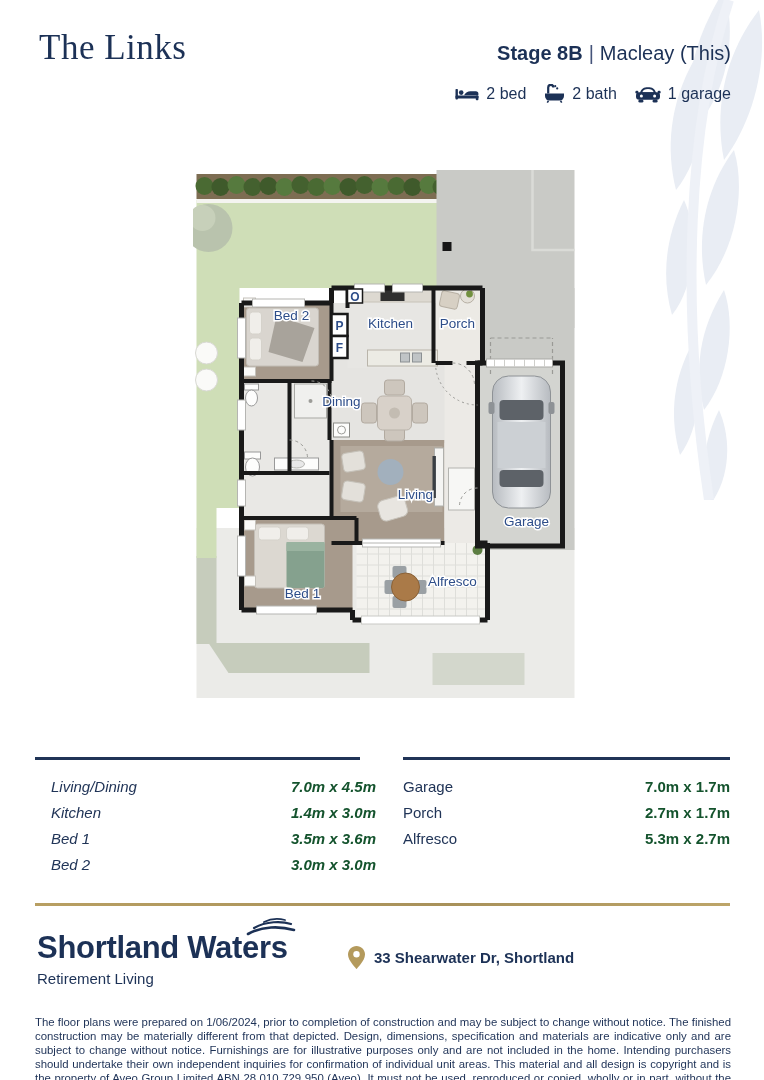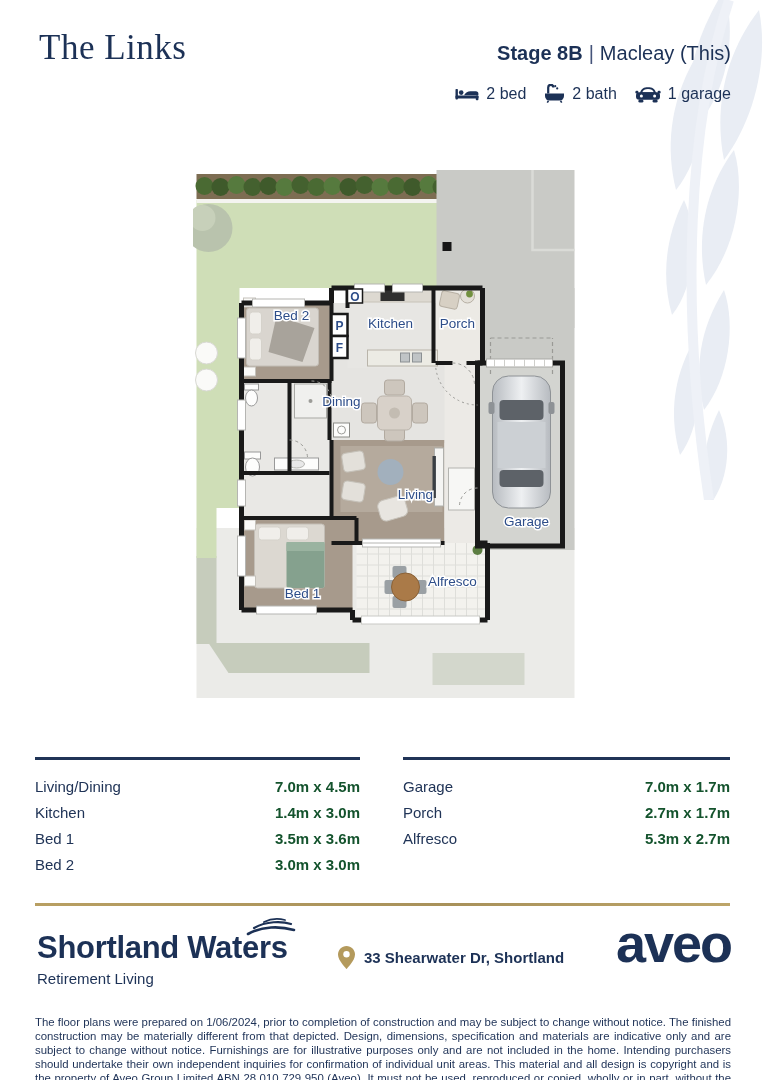--- a/index.html
+++ b/index.html
@@ -20,33 +20,33 @@
   .plan text{font-family:"Liberation Sans",sans-serif;}
   .room-label{font-size:13.5px;fill:#2d4d89;paint-order:stroke;stroke:#ffffff;stroke-width:3px;
               font-weight:400;text-anchor:middle;}
   .marker-label{font-size:12px;fill:#2d4d89;font-weight:bold;text-anchor:middle;
                 paint-order:stroke;stroke:#fff;stroke-width:2px;}
   
   .rule-navy{position:absolute;height:2.5px;background:#203457;top:757px;}
   .rule-navy.l{left:35px;width:325px;}
   .rule-navy.r{left:403px;width:327px;}
   .dim-table{position:absolute;top:778px;font-size:15px;}
-  .dim-table.l{left:35px;width:325px;}
+  .dim-table.l{left:51px;width:325px;font-style:italic;}
   .dim-table.r{left:403px;width:327px;}
   .dim-row{display:flex;justify-content:space-between;align-items:baseline;height:26px;}
   .dim-room{color:#203457;}
   .dim-size{color:#14532d;font-weight:bold;}
   .rule-gold{position:absolute;left:35px;top:903px;width:695px;height:2.5px;
              background:linear-gradient(90deg,#b89f62,#a8915a 60%,#bda569);}
   
   .brand{position:absolute;left:37px;top:932px;}
   .brand-name{font-size:31px;font-weight:bold;color:#1c3156;letter-spacing:-.3px;line-height:1;}
   .brand-swoosh{position:absolute;right:-8px;top:-14px;}
   .brand-tag{font-size:15px;color:#1c3156;margin-top:7px;}
-  .address{position:absolute;left:338px;top:946px;display:flex;align-items:center;gap:9px;}
+  .address{position:absolute;left:348px;top:946px;display:flex;align-items:center;gap:9px;}
   .address-text{font-size:15px;font-weight:bold;color:#1c3156;}
   .aveo{position:absolute;right:33px;top:916px;font-size:54px;font-weight:bold;color:#1c3156;
         letter-spacing:-2px;line-height:1;}
   .disclaimer{position:absolute;left:35px;top:1005px;width:696px;font-size:11.4px;
               line-height:1.22;text-align:justify;color:#1d3156;}
 </style>
 </head>
 <body>
 
 <div class="page">
@@ -358,17 +358,16 @@
   </div>
 
   <div class="address">
     <svg width="17" height="23" viewBox="0 0 17 23">
       <path d="M8.5,0 C3.8,0 0,3.8 0,8.5 C0,14.8 8.5,23 8.5,23 S17,14.8 17,8.5 C17,3.8 13.2,0 8.5,0 Z" fill="#b49a5c"></path>
       <circle cx="8.5" cy="8.2" r="3.2" fill="#ffffff"></circle>
     </svg>
     <span class="address-text">33 Shearwater Dr, Shortland</span>
   </div>
 
-  <div class="aveo">aveo</div>
 
   <p class="disclaimer">The floor plans were prepared on 1/06/2024, prior to completion of construction and may be subject to change without notice. The finished construction may be materially different from that depicted. Design, dimensions, specification and materials are indicative only and are subject to change without notice. Furnishings are for illustrative purposes only and are not included in the home. Intending purchasers should undertake their own independent inquiries for confirmation of individual unit areas. This material and all design is copyright and is the property of Aveo Group Limited ABN 28 010 729 950 (Aveo). It must not be used, reproduced or copied, wholly or in part, without the prior written permission of Aveo.</p>
 
 </div>
 
 </body></html>

